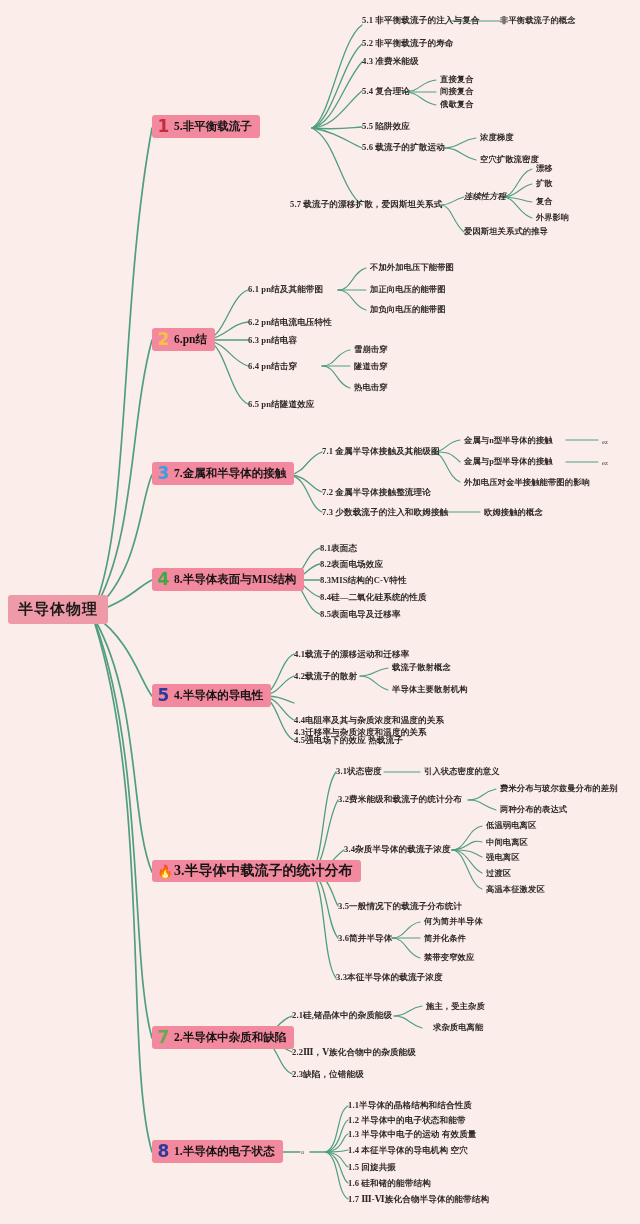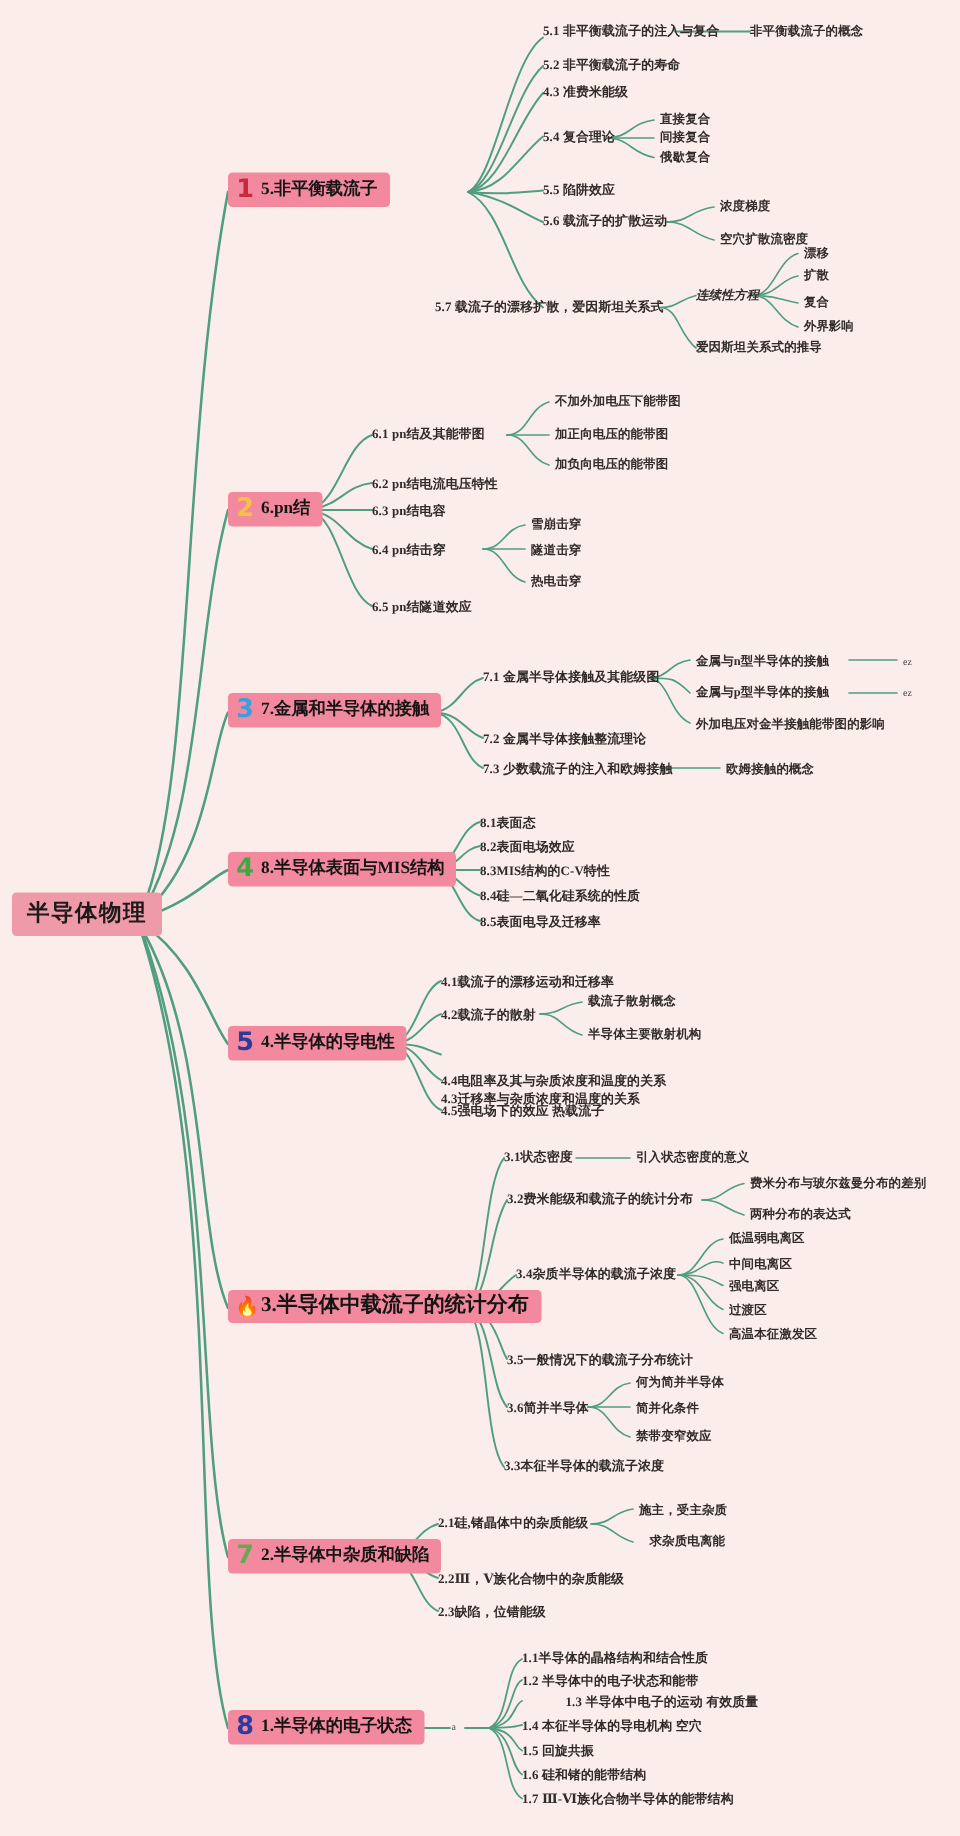--- a/index.html
+++ b/index.html
@@ -301,19 +301,19 @@
   <div class="node" style="left:292px;top:1048px;">2.2Ⅲ，Ⅴ族化合物中的杂质能级</div>
   <div class="node" style="left:292px;top:1070px;">2.3缺陷，位错能级</div>
 
   <div class="topic" style="left:152px;top:1140px;">
     <span class="badge" style="color:#2d3a9c">8</span>
     <span class="tlabel">1.半导体的电子状态</span>
   </div>
   <div class="node tiny" style="left:301px;top:1148px;">a</div>
   <div class="node" style="left:348px;top:1101px;">1.1半导体的晶格结构和结合性质</div>
   <div class="node" style="left:348px;top:1116px;">1.2 半导体中的电子状态和能带</div>
-  <div class="node" style="left:348px;top:1130px;margin-left:29px;">1.3 半导体中电子的运动 有效质量</div>
+  <div class="node" style="left:348px;top:1130px;">1.3 半导体中电子的运动 有效质量</div>
   <div class="node" style="left:348px;top:1146px;">1.4 本征半导体的导电机构 空穴</div>
   <div class="node" style="left:348px;top:1163px;">1.5 回旋共振</div>
   <div class="node" style="left:348px;top:1179px;">1.6 硅和锗的能带结构</div>
   <div class="node" style="left:348px;top:1195px;">1.7 Ⅲ-Ⅵ族化合物半导体的能带结构</div>
 
 </div>
 
 </body></html>

